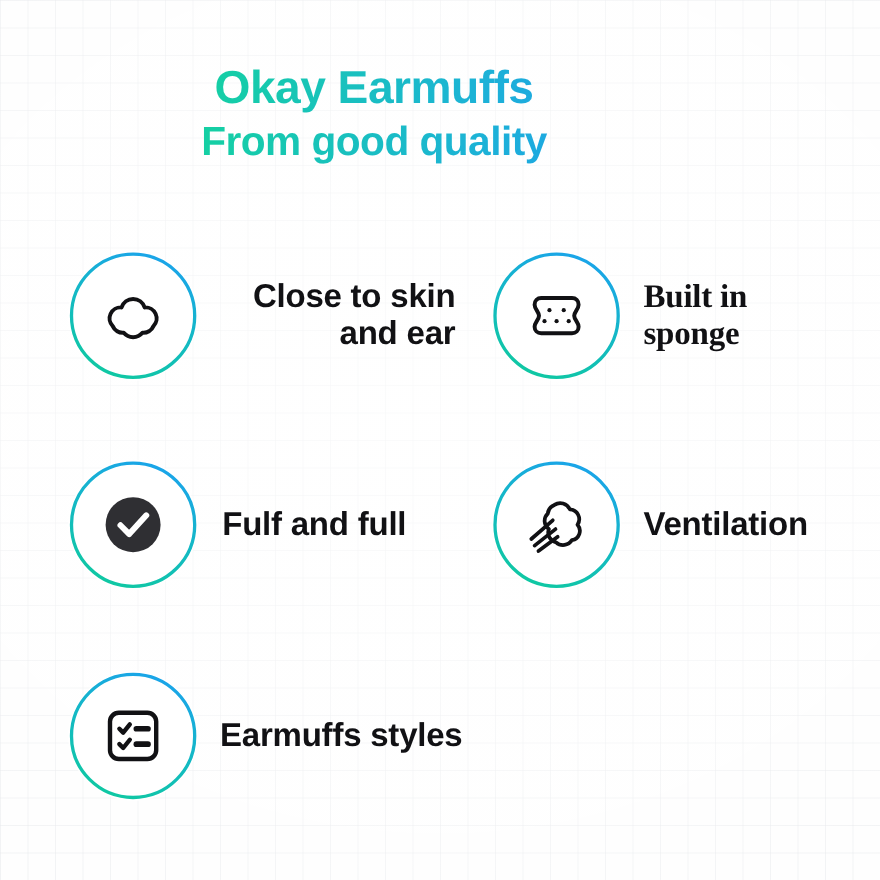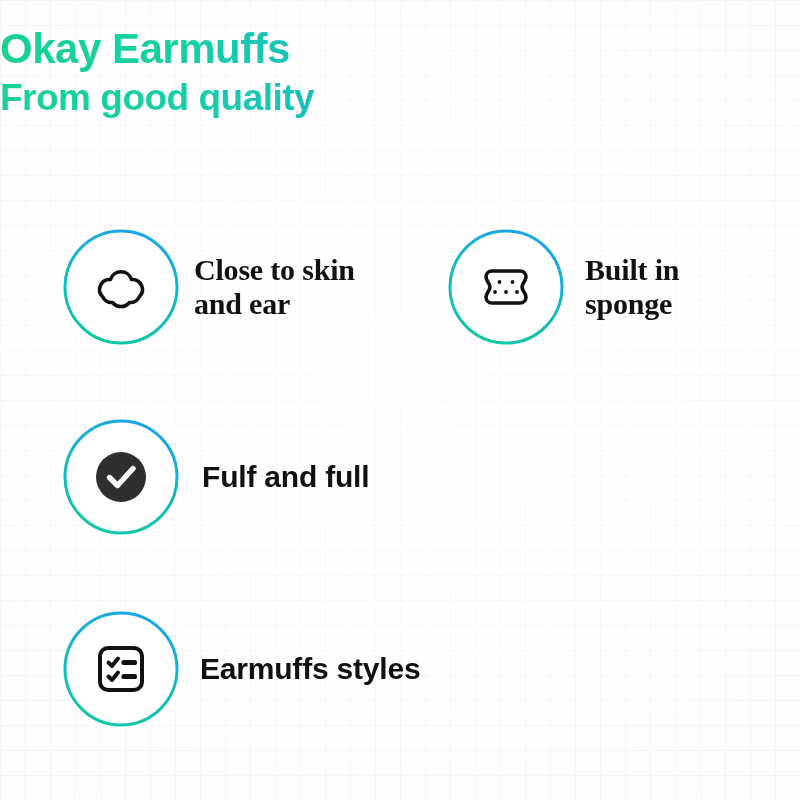--- a/index.html
+++ b/index.html
@@ -40,23 +40,24 @@
       radial-gradient(ellipse 115% 95% at 50% 45%,
         rgba(255,255,255,0.78) 0%,
         rgba(255,255,255,0.58) 45%,
         rgba(255,255,255,0.25) 75%,
         rgba(255,255,255,0.05) 100%);
   }
 
   
   .headline {
     position: absolute;
-    top: 25px;
+    top: 56px;
     left: 0;
     width: 680px;
+    text-align: center;
     line-height: 1.12;
     user-select: none;
   }
 
   .headline-line {
     display: block;
     font-size: 42px;
     font-weight: 800;
     letter-spacing: -0.5px;
     white-space: nowrap;
@@ -127,21 +128,21 @@
   .feature-label {
     margin-left: 18px;
     font-size: 30px;
     font-weight: 700;
     color: #111114;
     line-height: 1.12;
     letter-spacing: -0.2px;
     white-space: pre-line;
   }
 
-  .feature-label.centered { text-align: left; font-family: Liberation Serif, serif; }
+  .feature-label.centered { text-align: right; }
   .feature-label.lefty    { text-align: left; }
 
   
   .f-close  .feature-label { margin-left: 14px; width: 220px; }
   .f-sponge .feature-label { margin-left: 20px; width: 190px; font-family: Liberation Serif, serif; }
   .f-fulf   .feature-label { margin-left: 22px; text-align: center; }
   .f-vent   .feature-label { margin-left: 20px; }
   .f-styles .feature-label { margin-left: 20px; }
 </style>
 </head>
@@ -236,20 +237,50 @@
           <circle cx="59" cy="59" r="56" fill="#ffffff" stroke="url(#ringGrad3)" stroke-width="3"></circle>
         </svg>
         <svg class="icon-glyph" viewBox="0 0 64 64">
           <circle cx="32" cy="32" r="25" fill="#2f2f33"></circle>
           <path d="M20.5 32.5 L28.5 40.5 L44 23.5" fill="none" stroke="#ffffff" stroke-width="5.4" stroke-linecap="round" stroke-linejoin="round"></path>
         </svg>
       </div>
       <div class="feature-label lefty">Fulf and full</div>
     </div>
 
+    <div class="feature f-vent col-right row-2">
+      <div class="icon-badge">
+        <svg class="ring-svg" viewBox="0 0 118 118">
+          <defs>
+            <linearGradient id="ringGrad4" x1="0.62" y1="0" x2="0.22" y2="1">
+              <stop offset="0%" stop-color="#1aa5e8"></stop>
+              <stop offset="45%" stop-color="#14b8c6"></stop>
+              <stop offset="100%" stop-color="#0fc9a0"></stop>
+            </linearGradient>
+          </defs>
+          <circle cx="59" cy="59" r="56" fill="#ffffff" stroke="url(#ringGrad4)" stroke-width="3"></circle>
+        </svg>
+        <svg class="icon-glyph" viewBox="0 0 64 64">
+          <g fill="none" stroke="#111114" stroke-width="3.4" stroke-linecap="round" stroke-linejoin="round">
+            <path d="M30 14
+                     A9.5 9.5 0 0 1 44 18
+                     A9 9 0 0 1 51 32
+                     A8.5 8.5 0 0 1 46 46
+                     A9.5 9.5 0 0 1 31.5 48
+                     A9 9 0 0 1 25 36
+                     A9 9 0 0 1 24 22
+                     A9.5 9.5 0 0 1 30 14 Z"></path>
+            <path d="M28.5 28 L9 45"></path>
+            <path d="M31 36 L12 51"></path>
+            <path d="M33 43 L15.5 56"></path>
+          </g>
+        </svg>
+      </div>
+      <div class="feature-label lefty">Ventilation</div>
+    </div>
 
     <div class="feature f-styles col-left row-3">
       <div class="icon-badge">
         <svg class="ring-svg" viewBox="0 0 118 118">
           <defs>
             <linearGradient id="ringGrad5" x1="0.62" y1="0" x2="0.22" y2="1">
               <stop offset="0%" stop-color="#1aa5e8"></stop>
               <stop offset="45%" stop-color="#14b8c6"></stop>
               <stop offset="100%" stop-color="#0fc9a0"></stop>
             </linearGradient>

